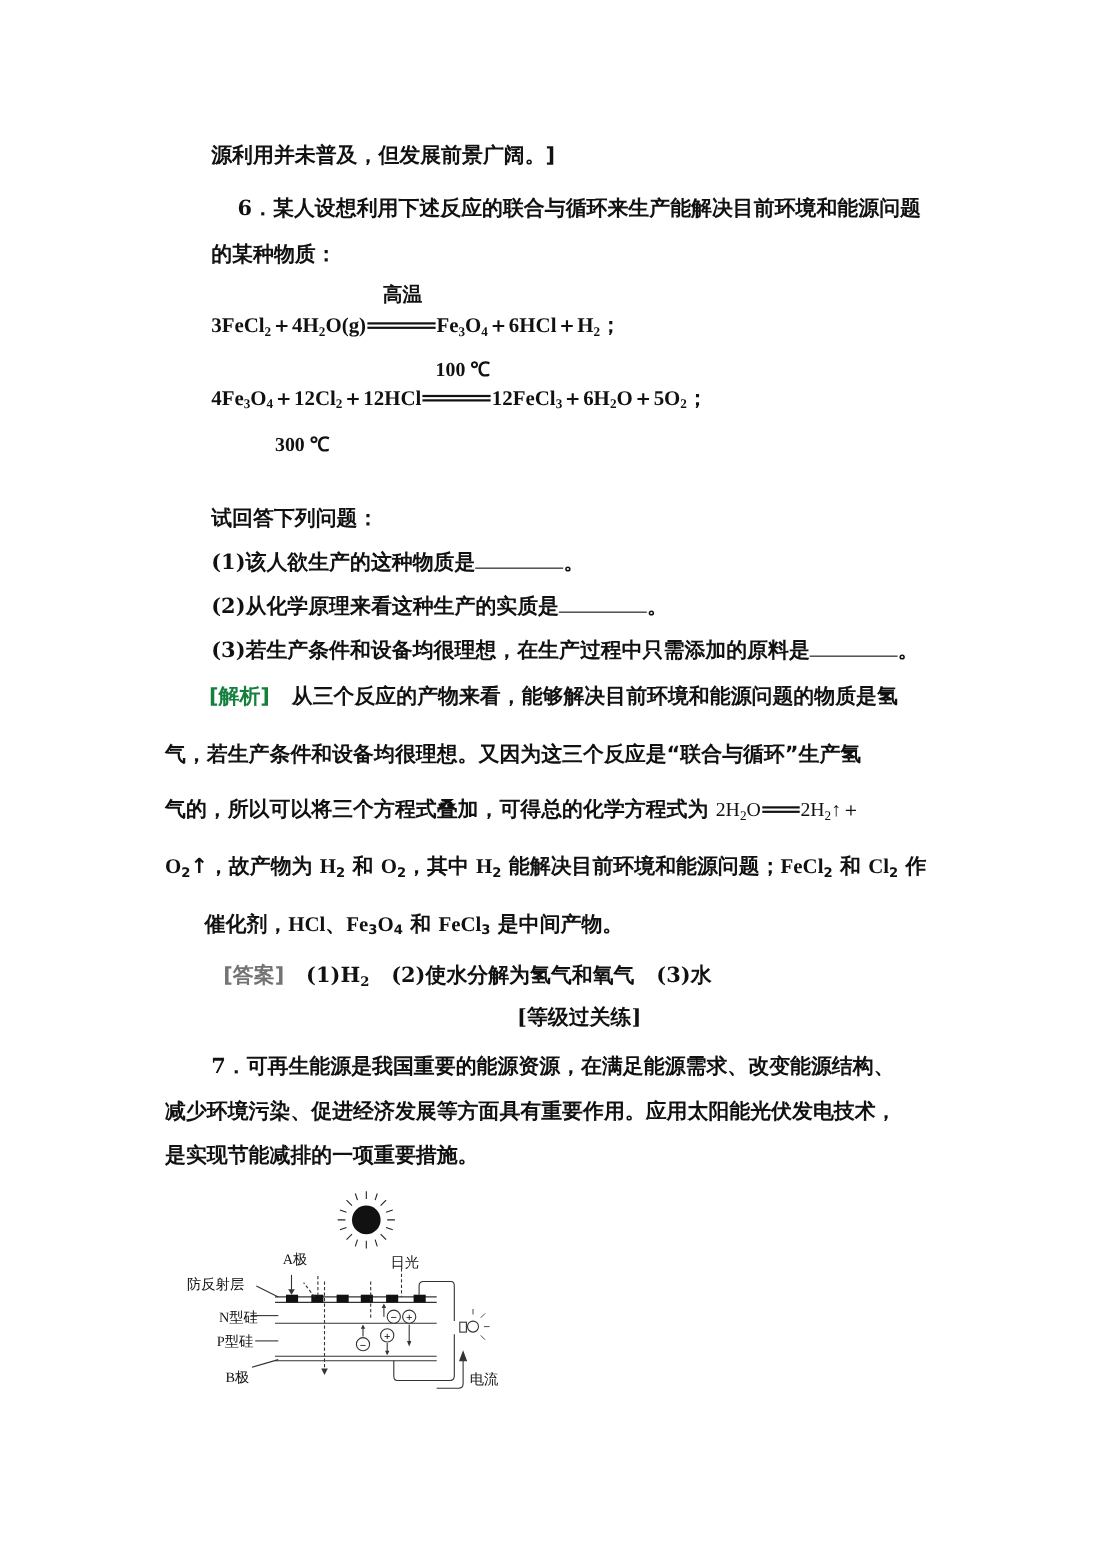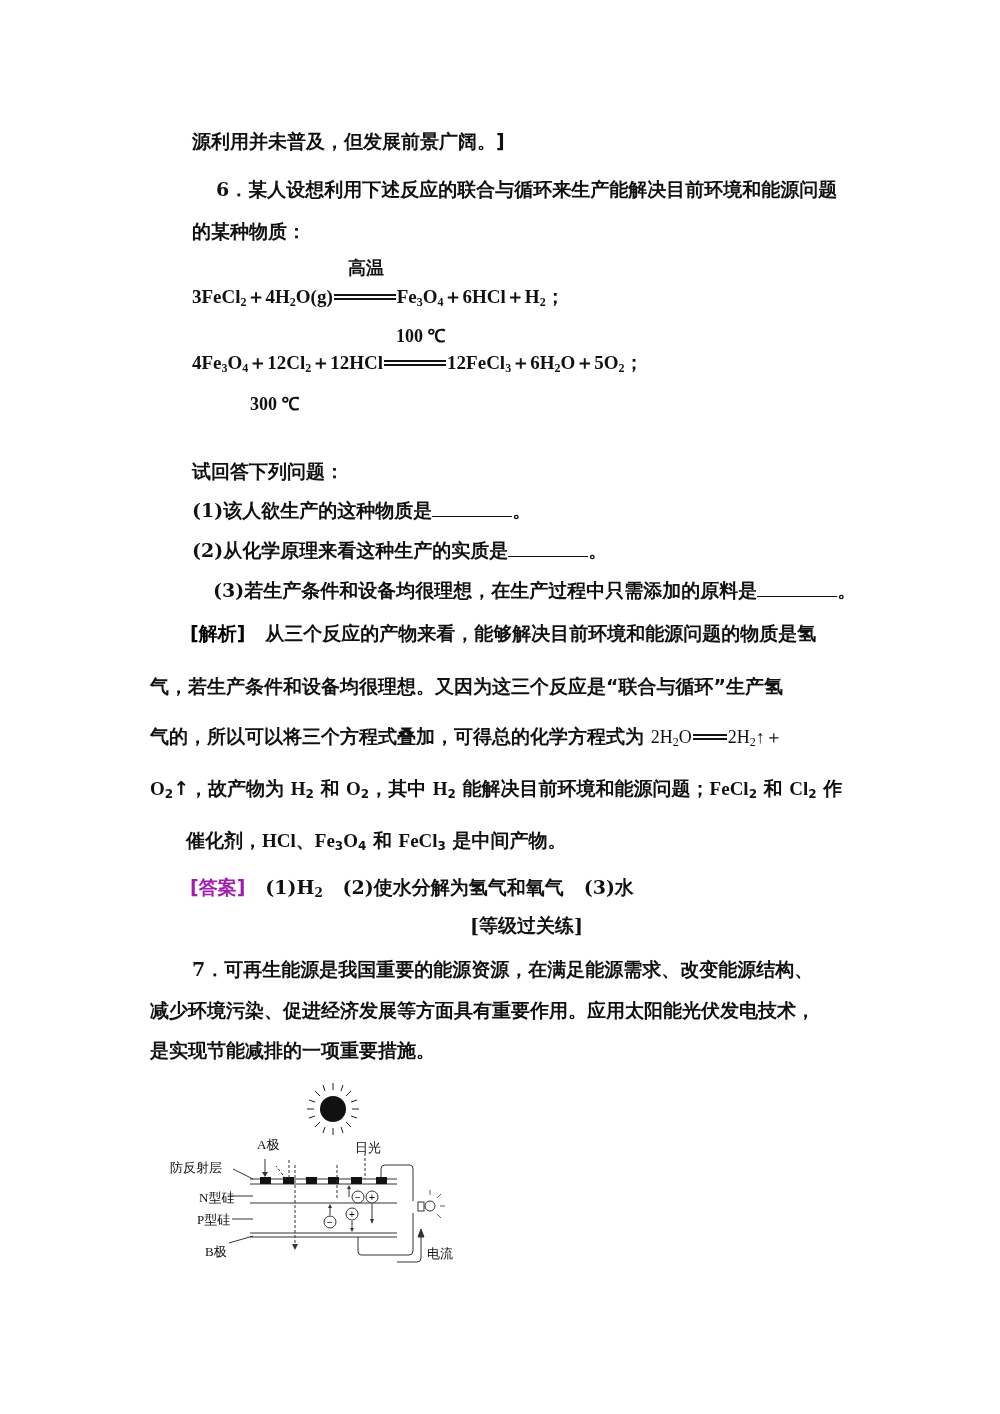--- a/index.html
+++ b/index.html
@@ -7,22 +7,22 @@
          font-family: "DejaVu Serif", "Liberation Serif", serif; color: #111; }
   .page { position: absolute; left: 0; top: 1px; width: 796px; height: 1414px; }
   .line { position: absolute; left: 192px; white-space: nowrap; font-size: 19px; line-height: 24px; }
   .bold { font-weight: bold; }
   .serif-eq { font-family: "Liberation Serif", "DejaVu Serif", serif; font-weight: bold; font-size: 19px; }
   sub { font-size: 12px; vertical-align: -3px; line-height: 0; }
   .cond { position: absolute; font-family: "Liberation Serif", serif; font-weight: bold; font-size: 18px; white-space: nowrap; }
   .eqsign { display: inline-block; width: 62px; height: 6px; border-top: 2px solid #111; border-bottom: 2px solid #111; vertical-align: middle; margin: 0 1px; box-sizing: border-box; position: relative; top: -2px; }
   .eqsign.short { width: 34px; }
   .blank { display: inline-block; width: 80px; border-bottom: 1.5px solid #111; height: 18px; vertical-align: baseline; }
-  .tag-blue { color: #000000; font-family: "DejaVu Sans", sans-serif; font-weight: bold; }
-  .tag-red { color: #a21caf; font-family: "DejaVu Sans", sans-serif; font-weight: bold; }
+  .tag-blue { color: #15803d; font-family: "DejaVu Sans", sans-serif; font-weight: bold; }
+  .tag-red { color: #737373; font-family: "DejaVu Sans", sans-serif; font-weight: bold; margin-left: 13px; }
   .heavy { font-family: "DejaVu Sans", sans-serif; font-weight: bold; font-size: 19px; }
   .rm { font-family: "Liberation Serif", serif; font-weight: bold; }
   .diagram { position: absolute; left: 165px; top: 1080px; width: 300px; height: 190px; }
   .dlabel { position: absolute; font-family: "Liberation Serif", serif; font-size: 13px; white-space: nowrap; }
 </style>
 </head>
 <body>
 
 <div class="page">
 
@@ -44,21 +44,21 @@
   <div class="cond" style="left:250px; top:390px;">300 ℃</div>
 
   <div class="line bold" style="top:458px;">试回答下列问题：</div>
 
   <div class="line bold" style="top:497px;">
     <span>(1)该人欲生产的这种物质是</span><span class="blank"></span><span>。</span>
   </div>
   <div class="line bold" style="top:537px;">
     <span>(2)从化学原理来看这种生产的实质是</span><span class="blank"></span><span>。</span>
   </div>
-  <div class="line bold" style="top:577px;margin-left:21px;">
+  <div class="line bold" style="top:577px;">
     <span>(3)若生产条件和设备均很理想，在生产过程中只需添加的原料是</span><span class="blank"></span><span>。</span>
   </div>
 
   <div class="line heavy" style="top:620px; left:190px;">
     <span class="tag-blue">[解析]</span>&nbsp;&nbsp;&nbsp;<span>从三个反应的产物来看，能够解决目前环境和能源问题的物质是氢</span>
   </div>
   <div class="line heavy" style="top:673px; left:150px;">气，若生产条件和设备均很理想。又因为这三个反应是“联合与循环”生产氢</div>
   <div class="line heavy" style="top:723px; left:150px;">
     <span>气的，所以可以将三个方程式叠加，可得总的化学方程式为</span>
     <span class="rm" style="font-weight:normal; font-size:18px;"><span>2H</span><sub>2</sub><span>O</span><span class="eqsign short"></span><span>2H</span><sub>2</sub><span>↑＋</span></span>

